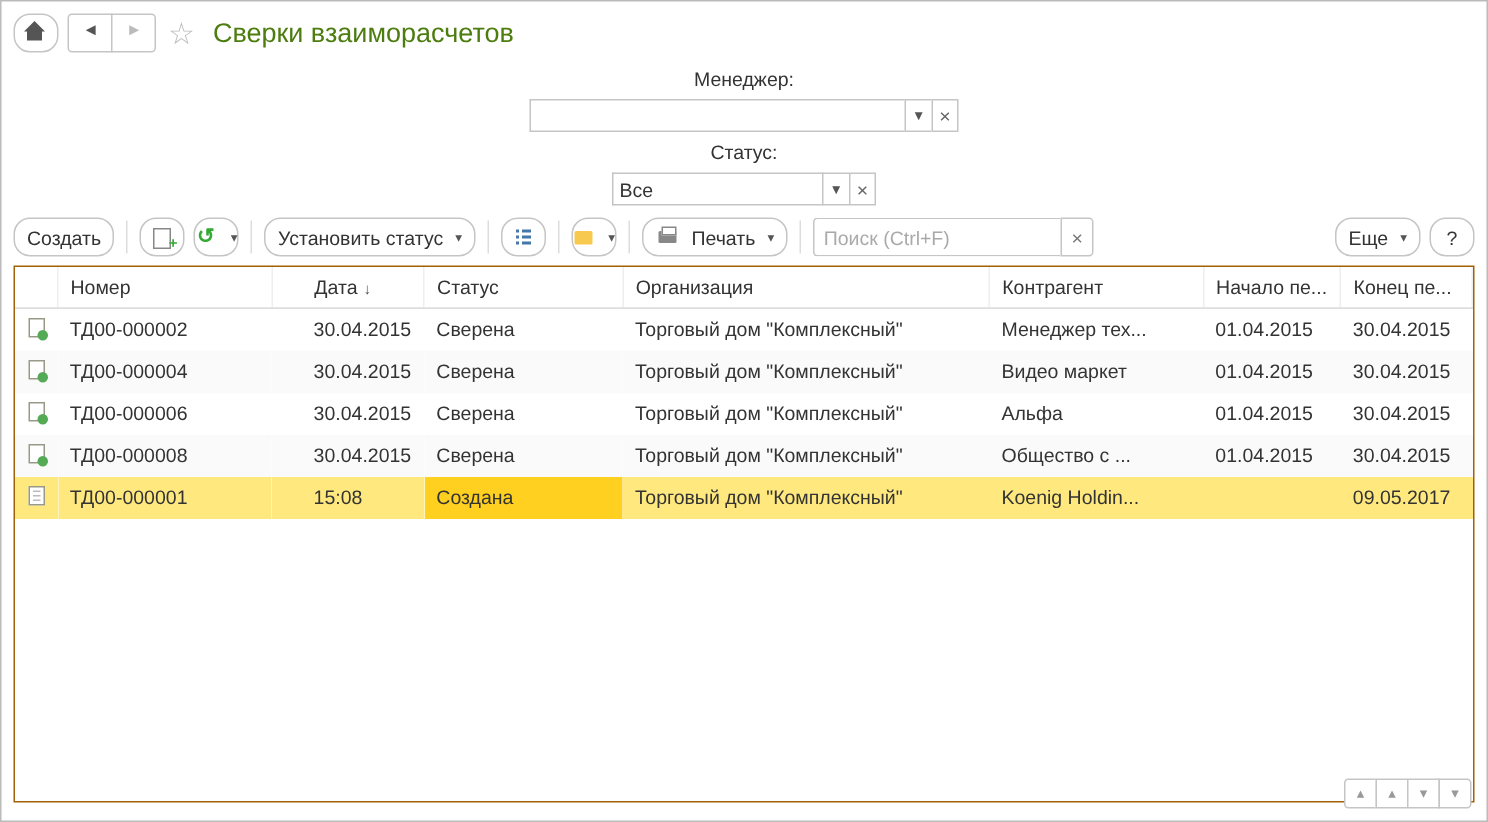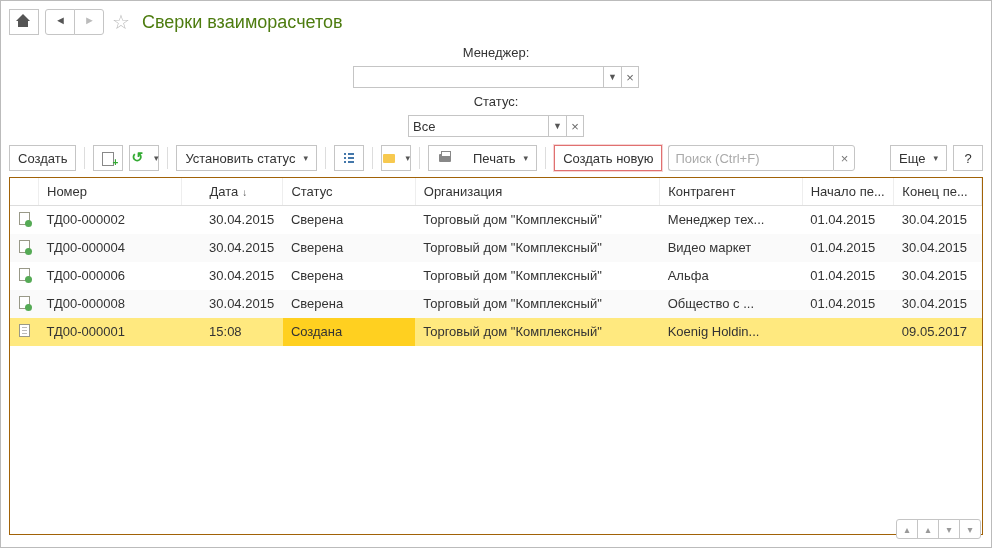--- a/index.html
+++ b/index.html
@@ -25,21 +25,21 @@
     margin-bottom: 10px;
   }
   .btn {
     display: inline-flex;
     align-items: center;
     justify-content: center;
     height: 26px;
     padding: 0 8px;
     background: #fff;
     border: 1px solid #c5c5c5;
-    border-radius: 0;
+    border-radius: 11px;
     font-size: 13px;
     color: #333;
     cursor: pointer;
     gap: 4px;
   }
   .btn.icon-only { width: 30px; padding: 0; }
   .btn.nav { width: 30px; padding:0; }
   .navgroup { display:flex; }
   .navgroup .btn:first-child { border-radius:3px 0 0 3px; }
   .navgroup .btn:last-child { border-radius:0 3px 3px 0; margin-left:-1px; }
@@ -262,27 +262,24 @@
         <span class="ico ico-list"></span>
       </button>
     <div class="sep"></div>
     <button class="btn icon-only">
         <span class="ico ico-folder"></span>
         <span class="dd-caret">▾</span>
       </button>
     <div class="sep"></div>
     <button class="btn">
         <span class="ico ico-print"></span>
-        <span style="margin-left:16px;">Печать</span>
-        <span class="dd-caret">▾</span>
-      </button>
-    <div class="sep"></div>
-    <button class="btn highlight">
-        <span>Создать новую</span>
-      </button>
+        <span style="margin-left:4px;">Печать</span>
+        <span class="dd-caret">▾</span>
+      </button>
+    <div class="sep"></div>
     <div class="searchbox">
       <input type="text" placeholder="Поиск (Ctrl+F)" style="">
       <div class="clear">×</div>
     </div>
     <div class="flex-spacer"></div>
     <button class="btn">
         <span>Еще</span>
         <span class="dd-caret">▾</span>
       </button>
     <button class="btn icon-only">

